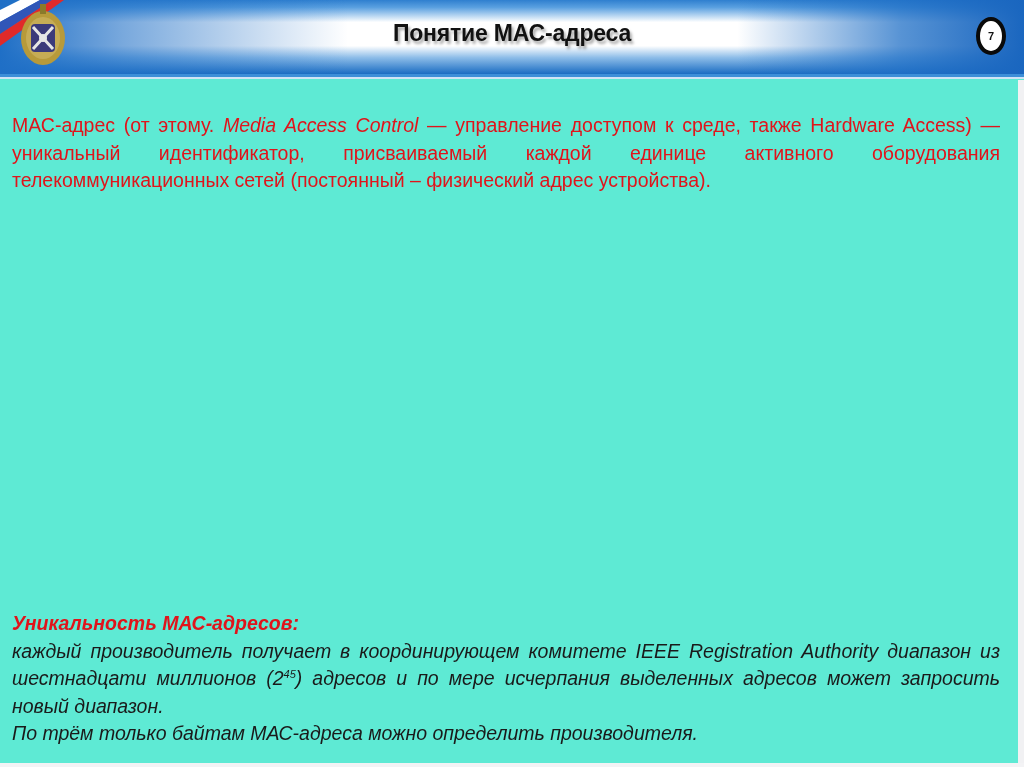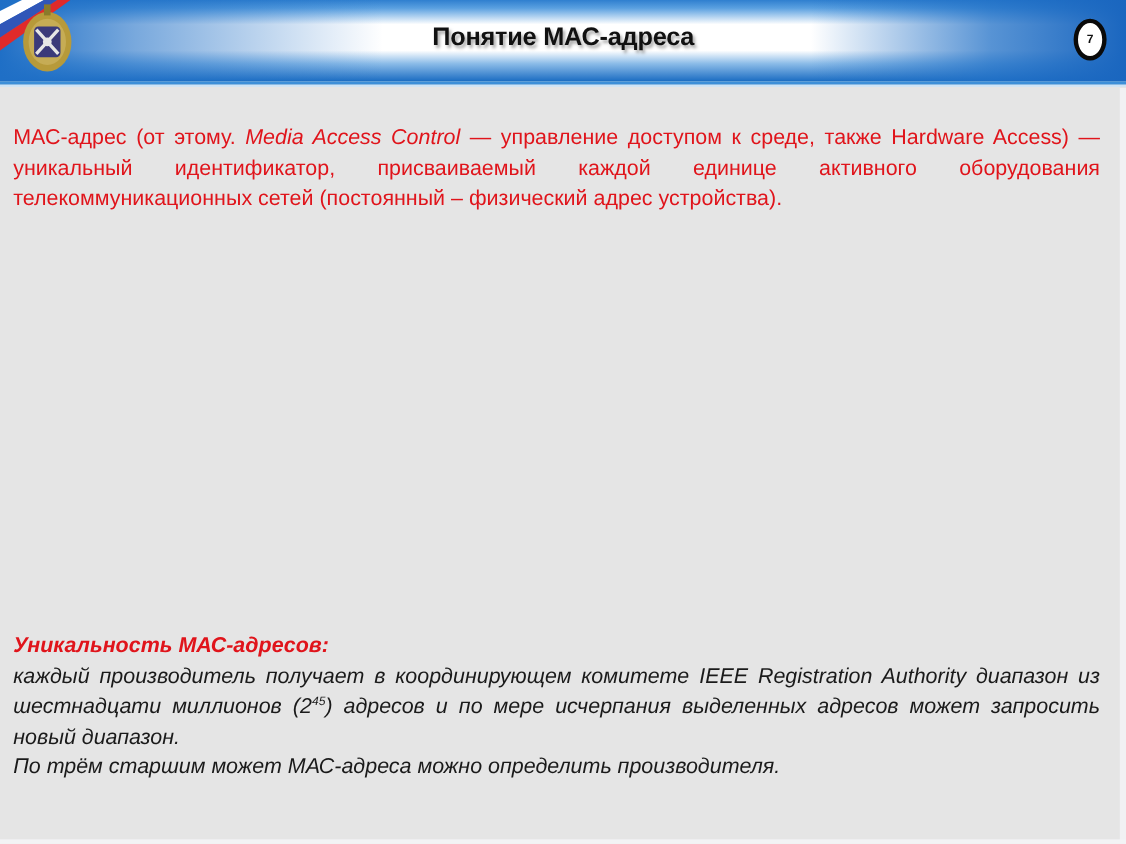--- a/index.html
+++ b/index.html
@@ -8,21 +8,21 @@
       width: 1024px;
       height: 767px;
       overflow: hidden;
       background: #ffffff;
       font-family: "Liberation Sans", sans-serif;
     }
     .slide {
       position: relative;
       width: 1024px;
       height: 767px;
-      background: #e5e5e5;
+      background: #5eead4;
     }
     .right-edge {
       position: absolute;
       right: 0;
       top: 80px;
       width: 6px;
       height: 687px;
       background: #f1f1f3;
     }
     .bottom-edge {
@@ -110,21 +110,21 @@
       text-align: justify;
       text-align-last: left;
       color: #1a1a1a;
     }
     .para b { font-weight: normal; }
     .red { color: #e0141b; }
     .p1 { top: 112px; }
     .p2 { top: 310px; }
     .p3 { top: 392px; }
     .p4 { top: 574px; font-style: italic; }
-    .p4 .heading { color: #e0141b; font-weight: bold; display: block; }
+    .p4 .heading { color: #e0141b; font-weight: bold; display: block; margin-top: 36px; }
     sup { font-size: 11px; line-height: 0; vertical-align: super; }
   </style>
 </head>
 <body>
 
 <div class="slide">
 
   <div class="header">
     <svg class="flag-ribbon" viewBox="0 0 70 60">
       <path d="M0,10 L20,0 L40,0 L0,22 Z" fill="#ffffff"></path>
@@ -145,18 +145,18 @@
   <div class="header-line-1"></div>
   <div class="header-line-2"></div>
 
   <div class="para p1 red"><b>МАС-адрес</b><span> (от этому. </span><i>Media Access Control</i><span> — управление доступом к среде, также </span><b>Hardware Access</b><span>) — уникальный идентификатор, присваиваемый каждой единице активного оборудования телекоммуникационных сетей (постоянный – физический адрес устройства).</span></div>
 
 
 
   <div class="para p4">
     <span class="heading">Уникальность МАС-адресов:</span>
     <span><span>каждый производитель получает в координирующем комитете IEEE Registration Authority диапазон из шестнадцати миллионов (2</span><sup>45</sup><span>) адресов и по мере исчерпания выделенных адресов может запросить новый диапазон.</span></span><br>
-    <span>По трём старшим может МАС-адреса можно определить производителя.</span>
+    <span>По трём только байтам МАС-адреса можно определить производителя.</span>
   </div>
 
   <div class="right-edge"></div>
   <div class="bottom-edge"></div>
 </div>
 
 </body></html>

